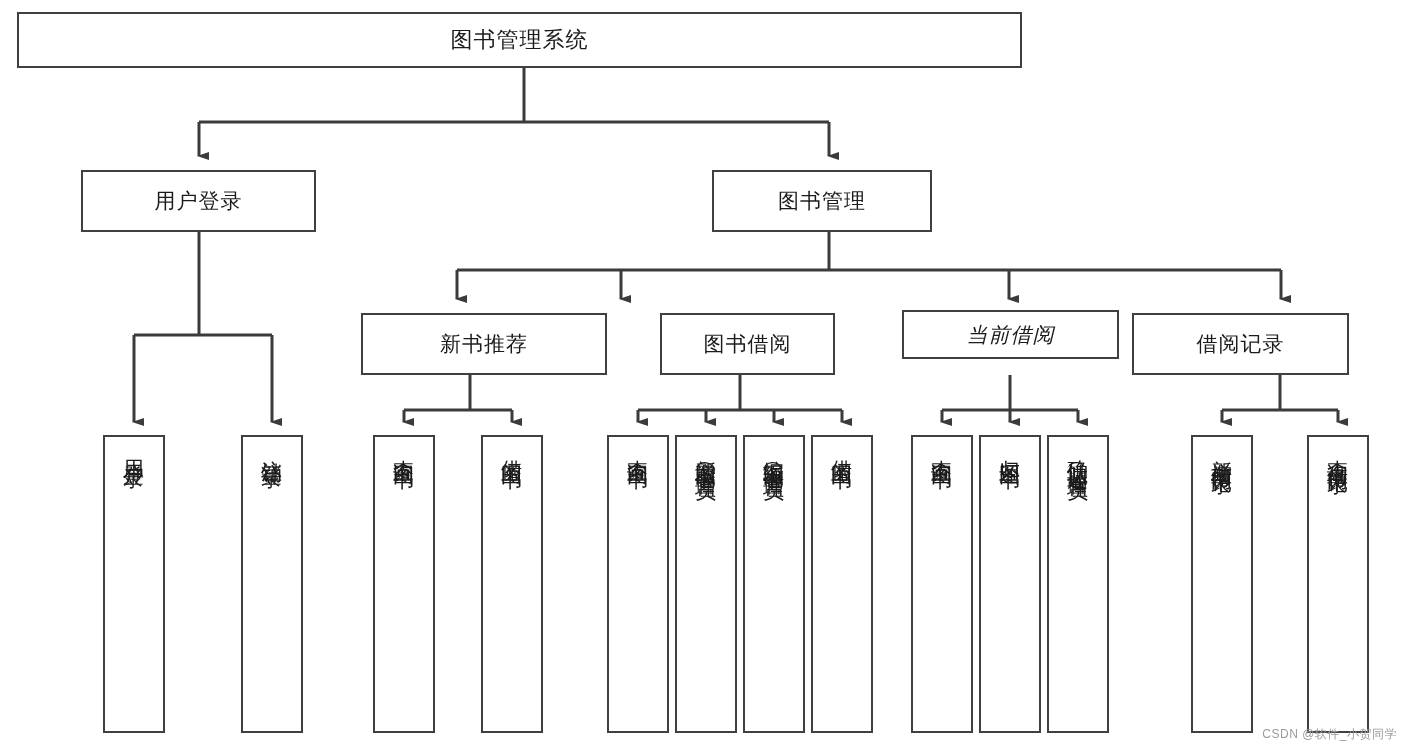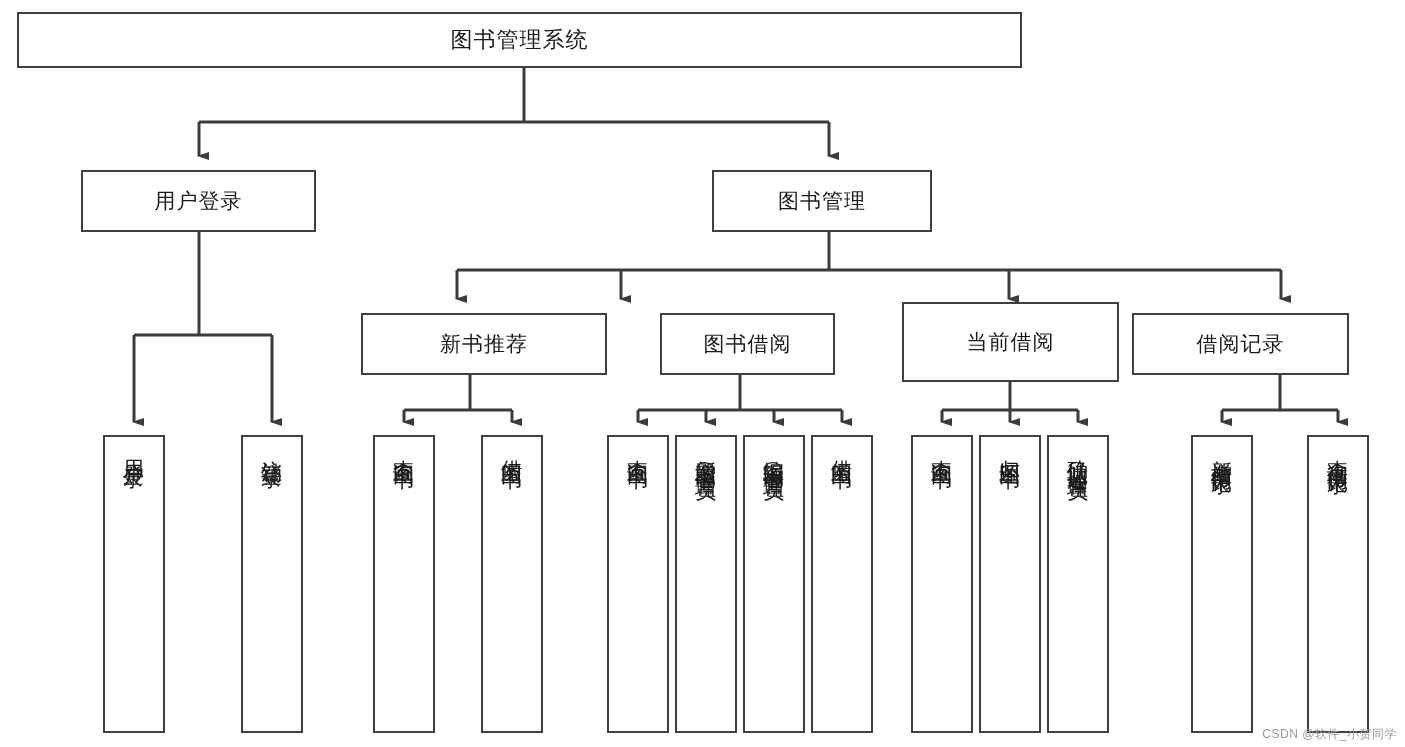--- a/index.html
+++ b/index.html
@@ -112,21 +112,21 @@
     </g>
   </svg>
 
   <div class="node horiz root" style="left:17px;top:12px;width:1005px;height:56px;">图书管理系统</div>
 
   <div class="node horiz" style="left:81px;top:170px;width:235px;height:62px;">用户登录</div>
   <div class="node horiz" style="left:712px;top:170px;width:220px;height:62px;">图书管理</div>
 
   <div class="node horiz" style="left:361px;top:313px;width:246px;height:62px;">新书推荐</div>
   <div class="node horiz" style="left:632px;top:313px;width:175px;height:62px;margin-left:28px;">图书借阅</div>
-  <div class="node horiz" style="left:902px;top:302px;width:217px;height:80px;">当前借阅</div>
+  <div class="node horiz" style="left:902px;top:310px;width:217px;height:49px;font-style:italic;">当前借阅</div>
   <div class="node horiz" style="left:1132px;top:313px;width:217px;height:62px;">借阅记录</div>
 
   <div class="node vert" style="left:103px;top:435px;width:62px;height:298px;">用户登录</div>
   <div class="node vert" style="left:241px;top:435px;width:62px;height:298px;">注销登录</div>
 
   <div class="node vert" style="left:373px;top:435px;width:62px;height:298px;">查询图书</div>
   <div class="node vert" style="left:481px;top:435px;width:62px;height:298px;">借阅图书</div>
 
   <div class="node vert" style="left:607px;top:435px;width:62px;height:298px;">查询图书</div>
   <div class="node vert" style="left:675px;top:435px;width:62px;height:298px;">新增图书（管理员）</div>

